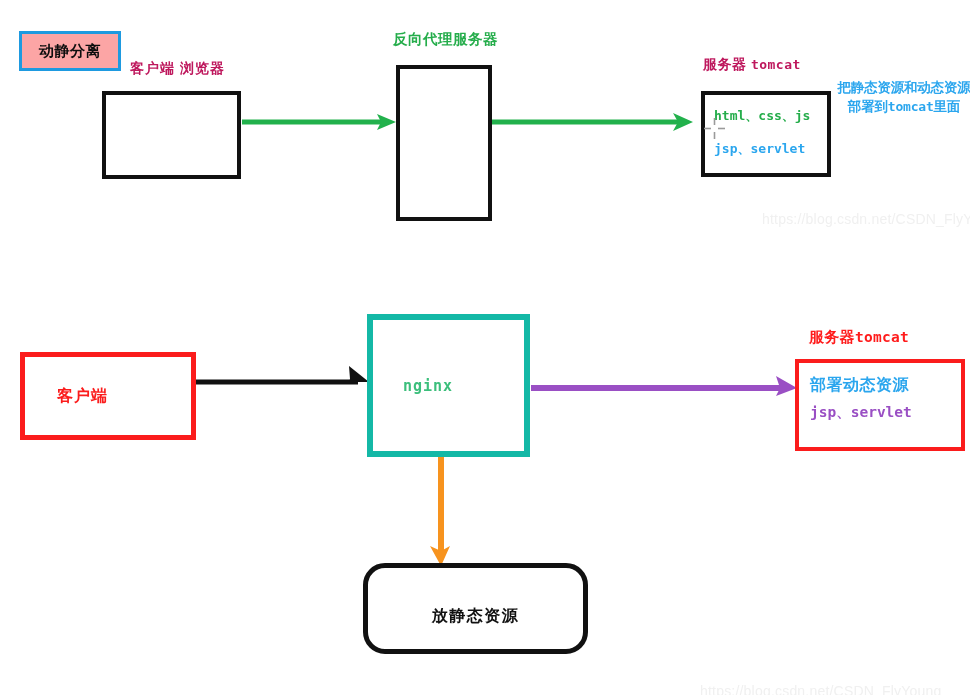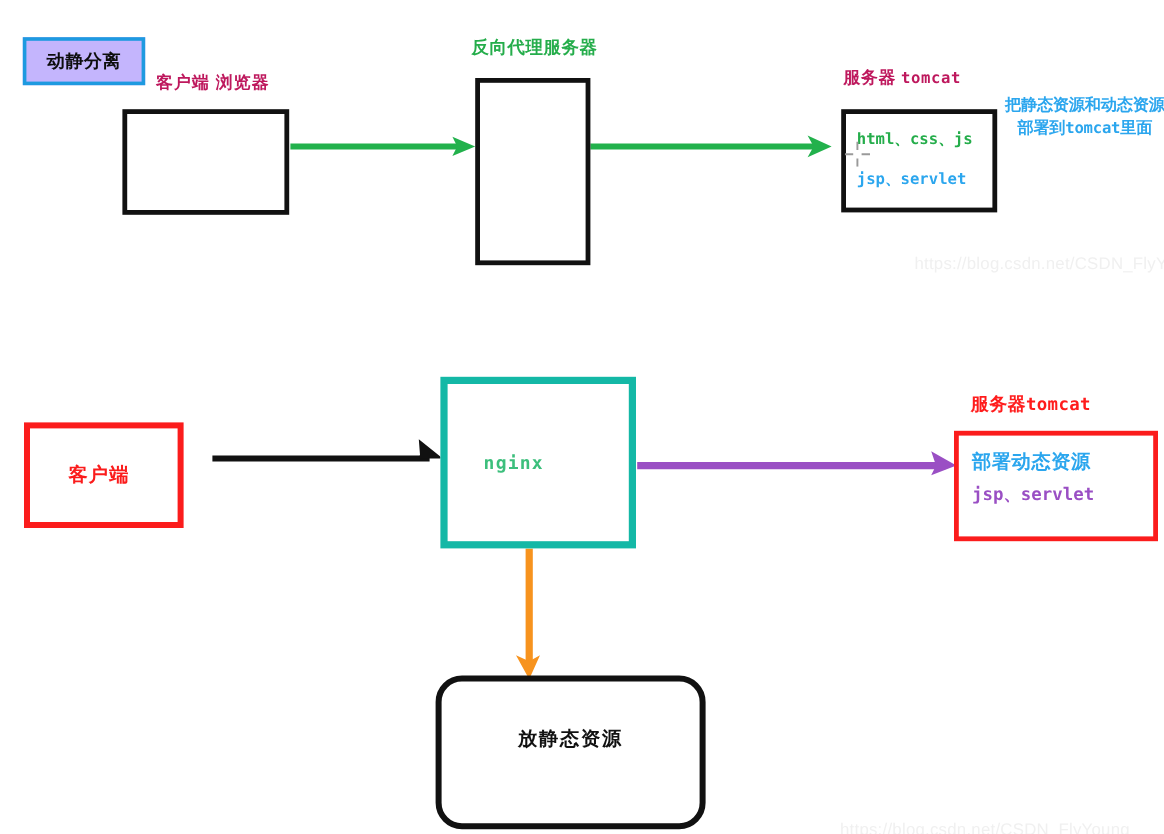--- a/index.html
+++ b/index.html
@@ -17,21 +17,21 @@
     background: #ffffff;
     overflow: hidden;
   }
   .abs { position: absolute; }
 
   
   .title-badge {
     left: 19px; top: 31px;
     width: 96px; height: 34px;
     border: 3px solid #1e9ae0;
-    background: #c4b5fd;
+    background: #fca5a5;
     display: flex;
     align-items: center;
     justify-content: center;
     font-size: 15px;
     font-weight: bold;
     color: #0d0d0d;
     letter-spacing: 0.5px;
   }
 
   
@@ -112,21 +112,21 @@
     font-size: 13px;
     font-weight: bold;
     white-space: nowrap;
     position: absolute;
   }
   .line-static { left: 9px; top: 12px; color: #25ad4b; }
   .line-dynamic { left: 9px; top: 45px; color: #2ba6ee; }
 
   .box-client-bottom {
     left: 20px; top: 352px;
-    width: 133px; height: 88px;
+    width: 176px; height: 88px;
     border: 5px solid #fb1c1c;
     display: flex;
     align-items: center;
   }
   .box-client-bottom .txt {
     margin-left: 32px;
     font-size: 16px;
     font-weight: bold;
     color: #fb1c1c;
     letter-spacing: 1px;
@@ -167,21 +167,21 @@
     left: 11px; top: 40px;
     font-family: "DejaVu Sans Mono", monospace;
     font-size: 14.5px;
     font-weight: bold;
     color: #9a4fc4;
     white-space: nowrap;
   }
 
   .box-static {
     left: 363px; top: 563px;
-    width: 225px; height: 128px;
+    width: 225px; height: 91px;
     border: 5px solid #111111;
     border-radius: 22px;
     display: flex;
     align-items: flex-start;
     justify-content: center;
   }
   .box-static .txt {
     margin-top: 38px;
     font-size: 16px;
     font-weight: bold;

